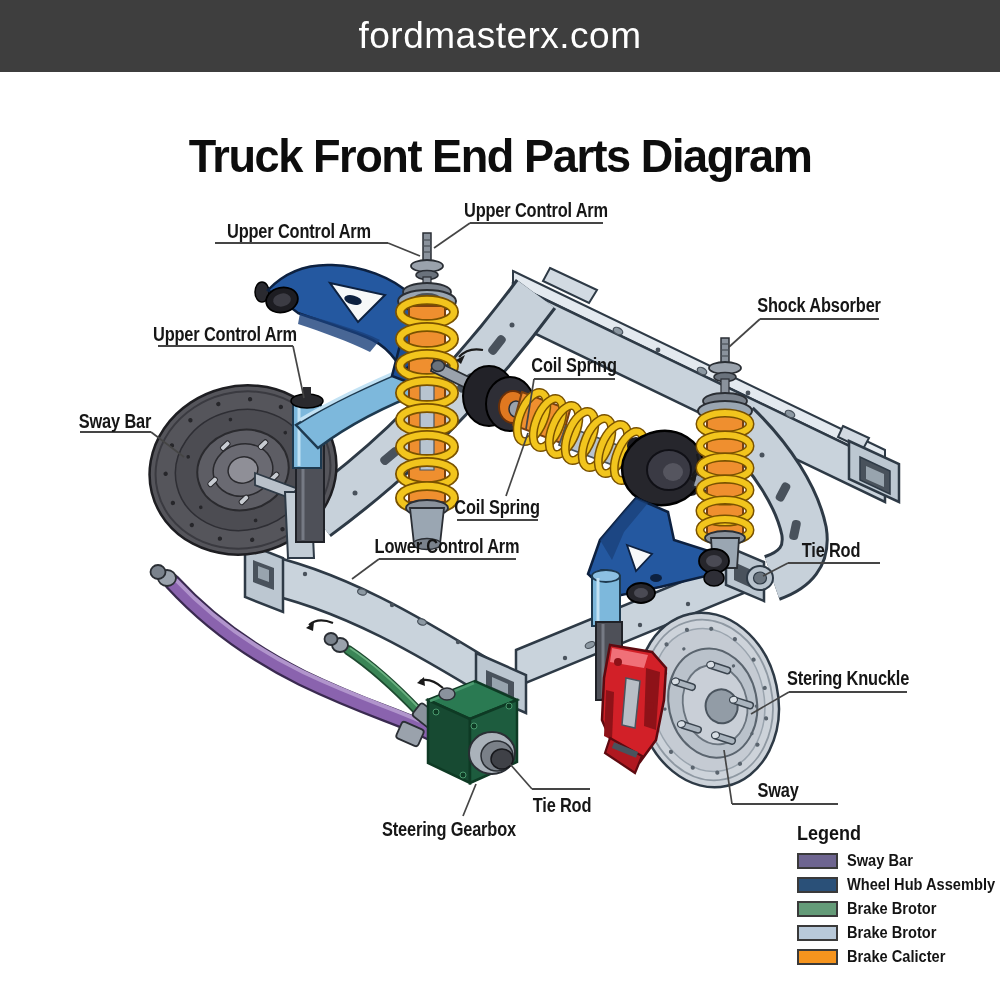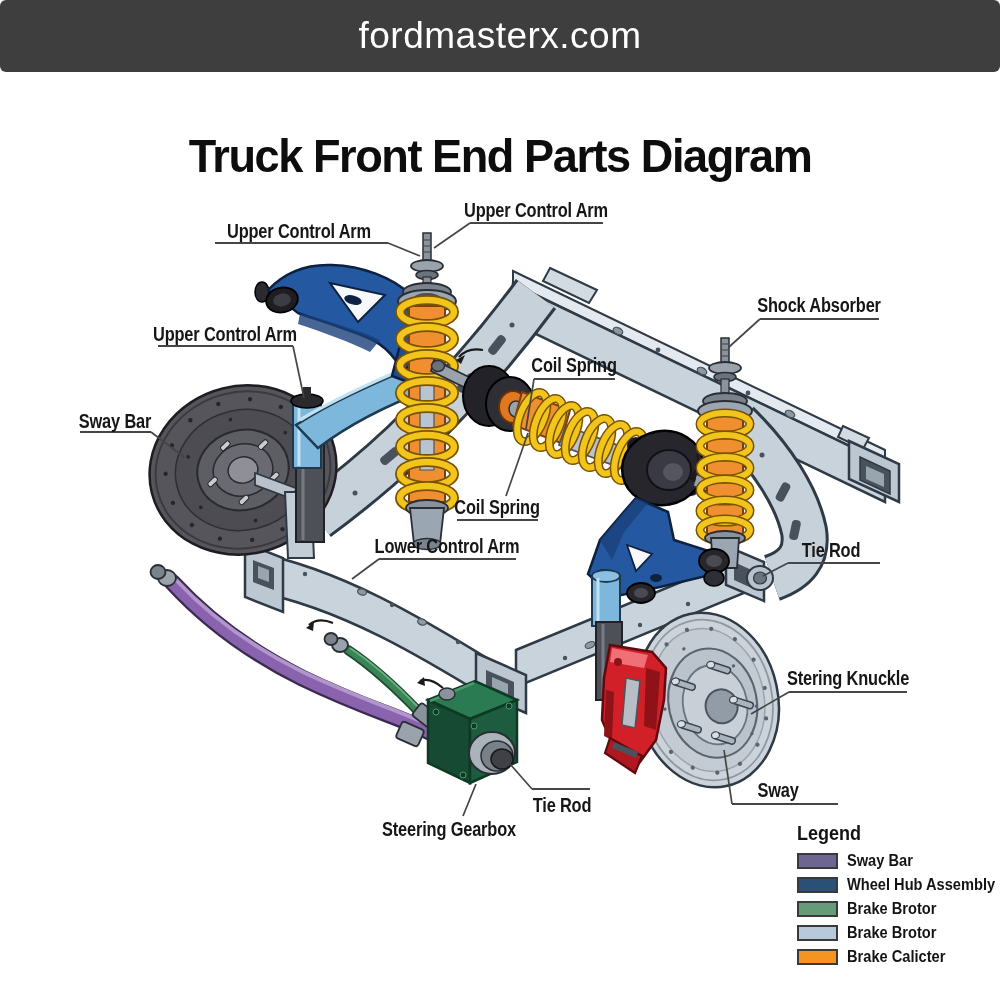--- a/index.html
+++ b/index.html
@@ -2,21 +2,21 @@
 <html><head>
 <meta charset="utf-8">
 <style>
   html,body{margin:0;padding:0;}
   body{
     width:1000px;height:1000px;position:relative;overflow:hidden;
     background:#ffffff;font-family:"Liberation Sans",sans-serif;
   }
   .site-header{
     position:absolute;left:0;top:0;width:1000px;height:72px;
-    background:#3e3e3e;display:flex;align-items:center;justify-content:center;z-index:2;border-radius:6px;
+    background:#3e3e3e;display:flex;align-items:center;justify-content:center;z-index:2;
   }
   .site-name{color:#ffffff;font-size:37px;font-weight:400;letter-spacing:.5px;}
   .page-title{
     position:absolute;top:97px;left:0;width:1000px;text-align:center;
     font-size:47px;font-weight:bold;color:#0d0d0d;letter-spacing:-1.5px;
     transform:scaleX(.96);z-index:2;
   }
   .diagram-svg{position:absolute;left:0;top:0;z-index:1;}
   .part-label{
     position:absolute;transform:translate(-50%,-50%) scaleX(.84);

